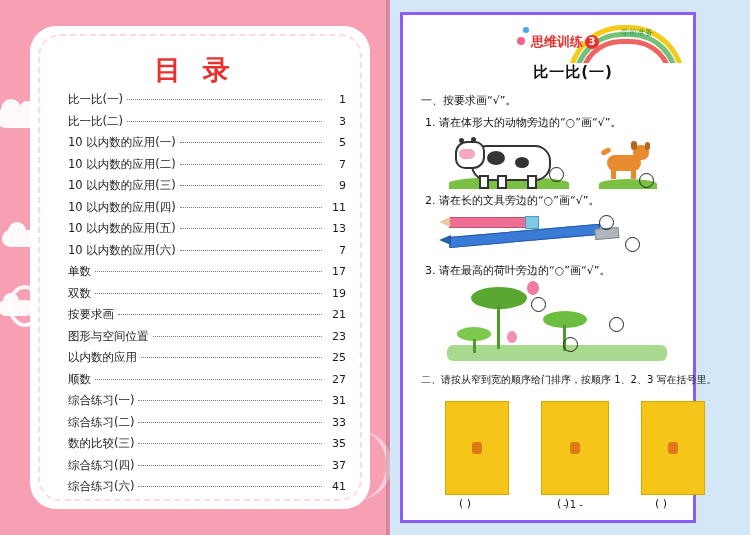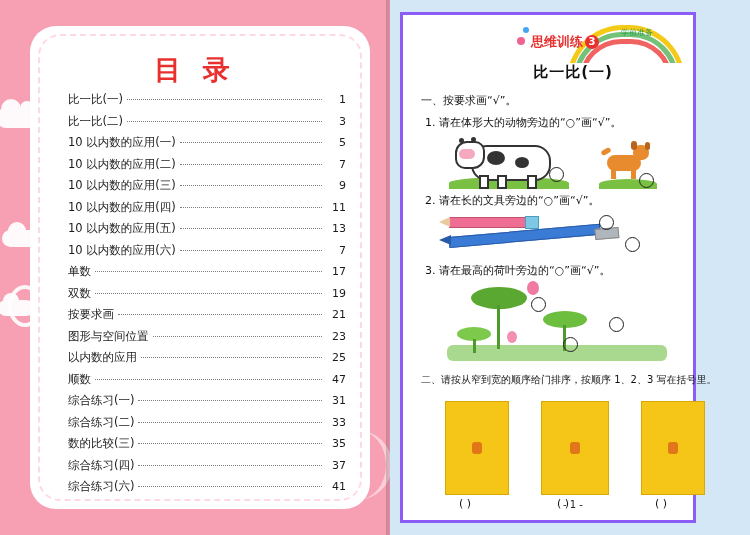--- a/index.html
+++ b/index.html
@@ -341,21 +341,21 @@
           <span class="toc-page">23</span>
         </div>
         <div class="toc-row">
           <span class="toc-label">以内数的应用</span>
           <span class="toc-dots"></span>
           <span class="toc-page">25</span>
         </div>
         <div class="toc-row">
           <span class="toc-label">顺数</span>
           <span class="toc-dots"></span>
-          <span class="toc-page">47</span>
+          <span class="toc-page">27</span>
         </div>
         <div class="toc-row">
           <span class="toc-label">综合练习(一)</span>
           <span class="toc-dots"></span>
           <span class="toc-page">31</span>
         </div>
         <div class="toc-row">
           <span class="toc-label">综合练习(二)</span>
           <span class="toc-dots"></span>
           <span class="toc-page">33</span>

